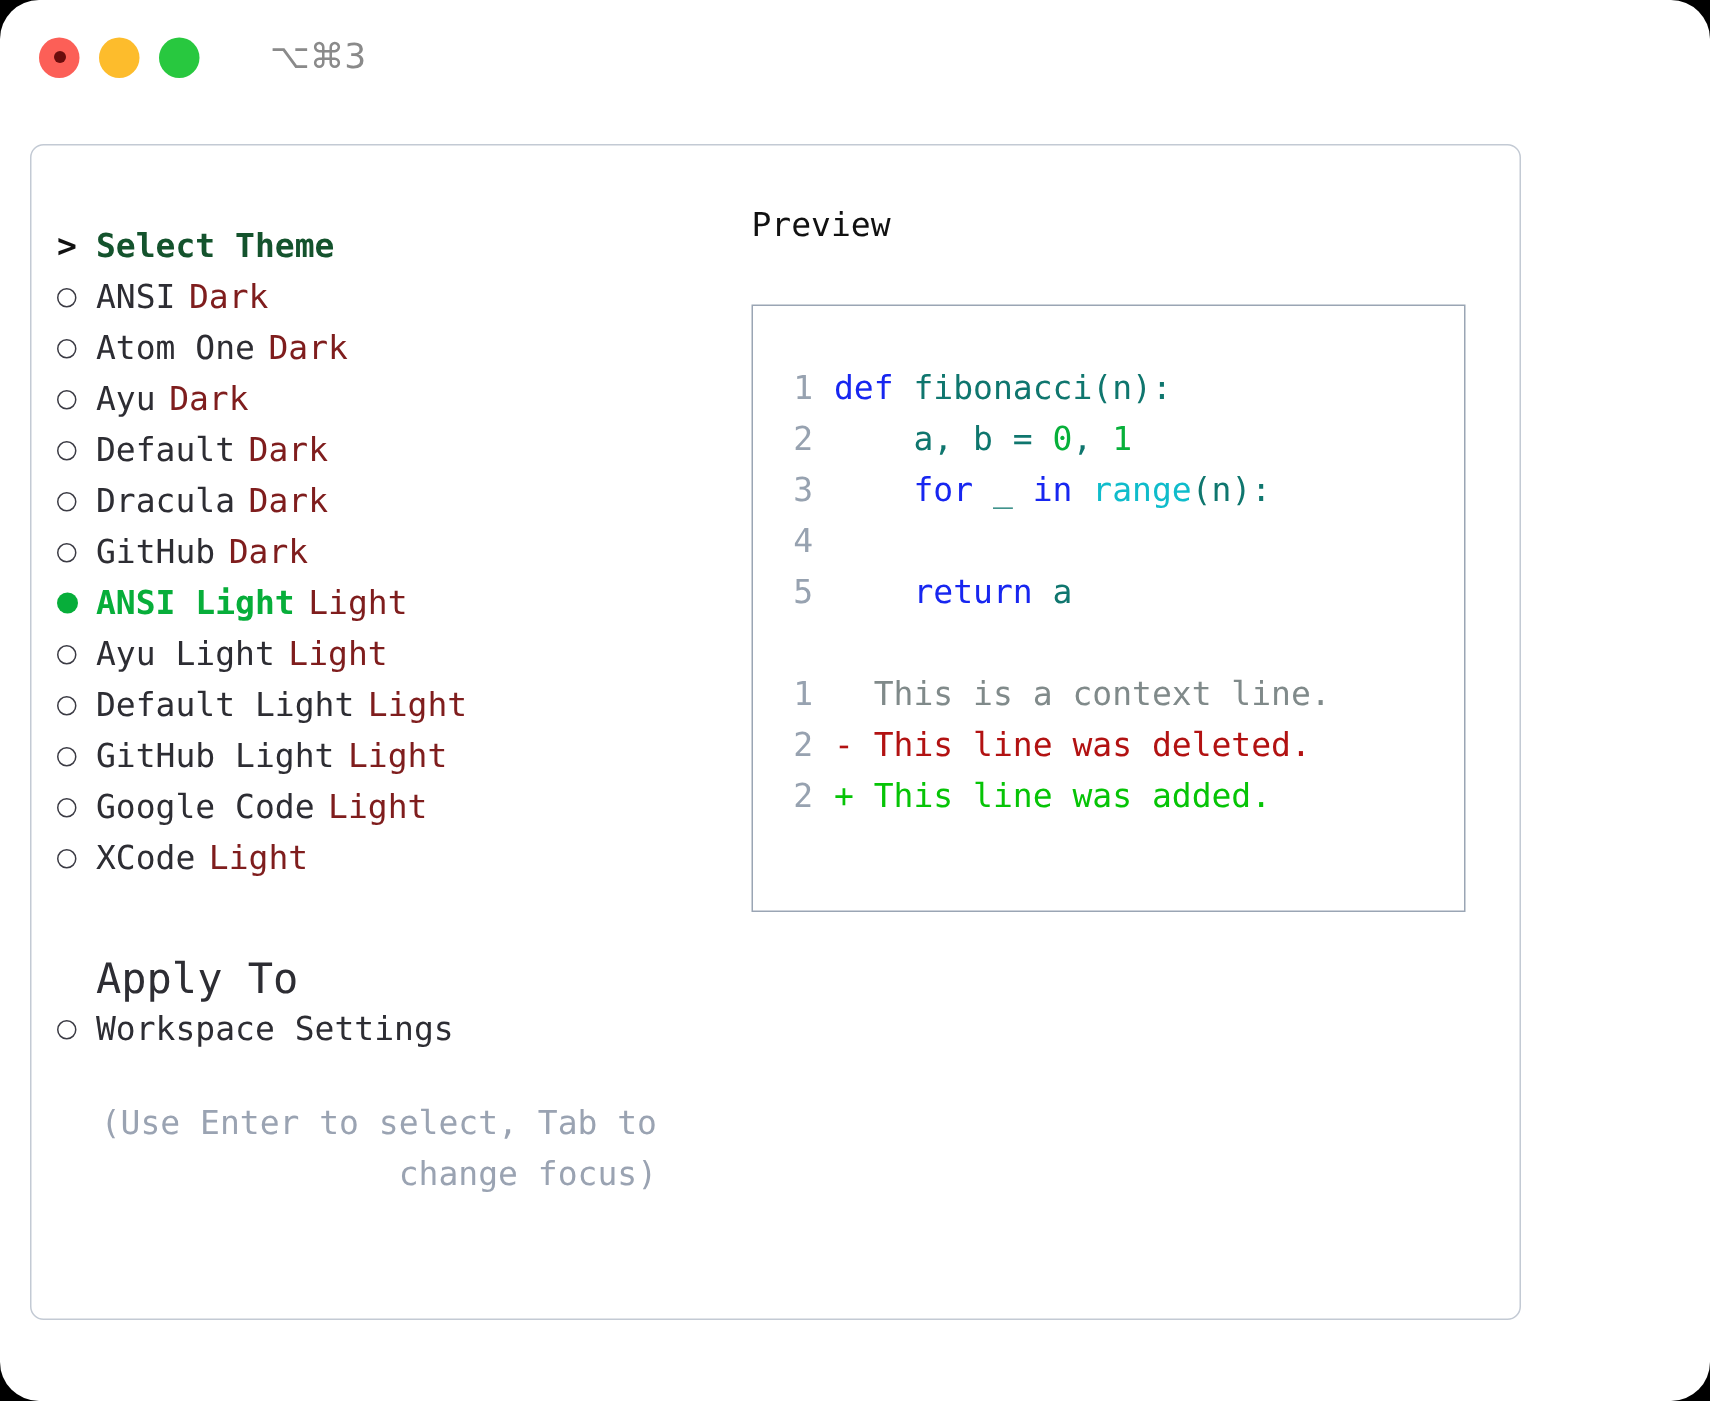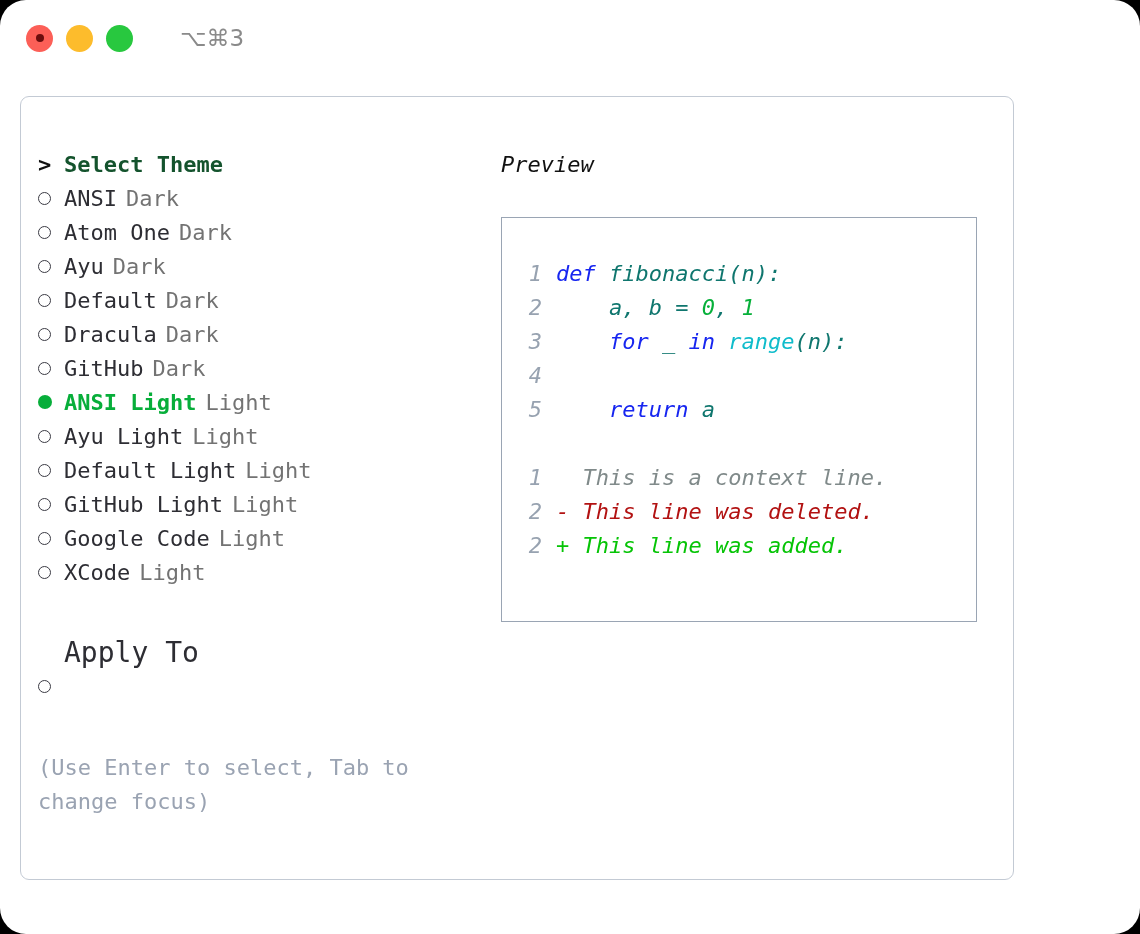--- a/index.html
+++ b/index.html
@@ -114,47 +114,47 @@
     font-size: 22px;
   }
   .hdr-label {
     font-weight: bold;
     color: #14532d;
     font-size: 22px;
   }
   .name  { color: #2d2d33; }
   .name.sel { color: #07ae3a; font-weight: bold; }
   .suffix {
-    color: #737373;
+    color: #7f1d1d;
     margin-left: 9px;
   }
   .section-gap { height: 46px; }
   .apply-hdr {
     height: 34px;
     display: flex;
     align-items: center;
     font-size: 28px;
     color: #2d2d33;
     padding-left: 26px;
   }
   .hint {
-    margin-top: 48px;
+    margin-top: 30px;
     font-size: 22px;
     color: #9aa3b2;
     line-height: 34px;
     width: 400px;
+    text-align: right;
   }
 
   
   .right-col {
     position: absolute;
     left: 480px;
-    top: 50px;
+    top: 36px;
     width: 500px;
-    font-style: italic;
   }
   .preview-title {
     font-size: 22px;
     color: #111111;
     height: 34px;
     display: flex;
     align-items: center;
   }
   .preview-box {
     margin-top: 36px;
@@ -299,20 +299,21 @@
 
       <div class="section-gap"></div>
 
       <div class="apply-hdr">Apply To</div>
 
       <div id="apply-list">
           <div class="row">
             <span class="bullet">
               <span class="ring"></span>
             </span>
+            <span class="name">Workspace Settings</span>
           </div>
         </div>
 
       <div class="hint">(Use Enter to select, Tab to change focus)</div>
     </div>
 
     <div class="right-col">
       <div class="preview-title">Preview</div>
 
       <div class="preview-box">

